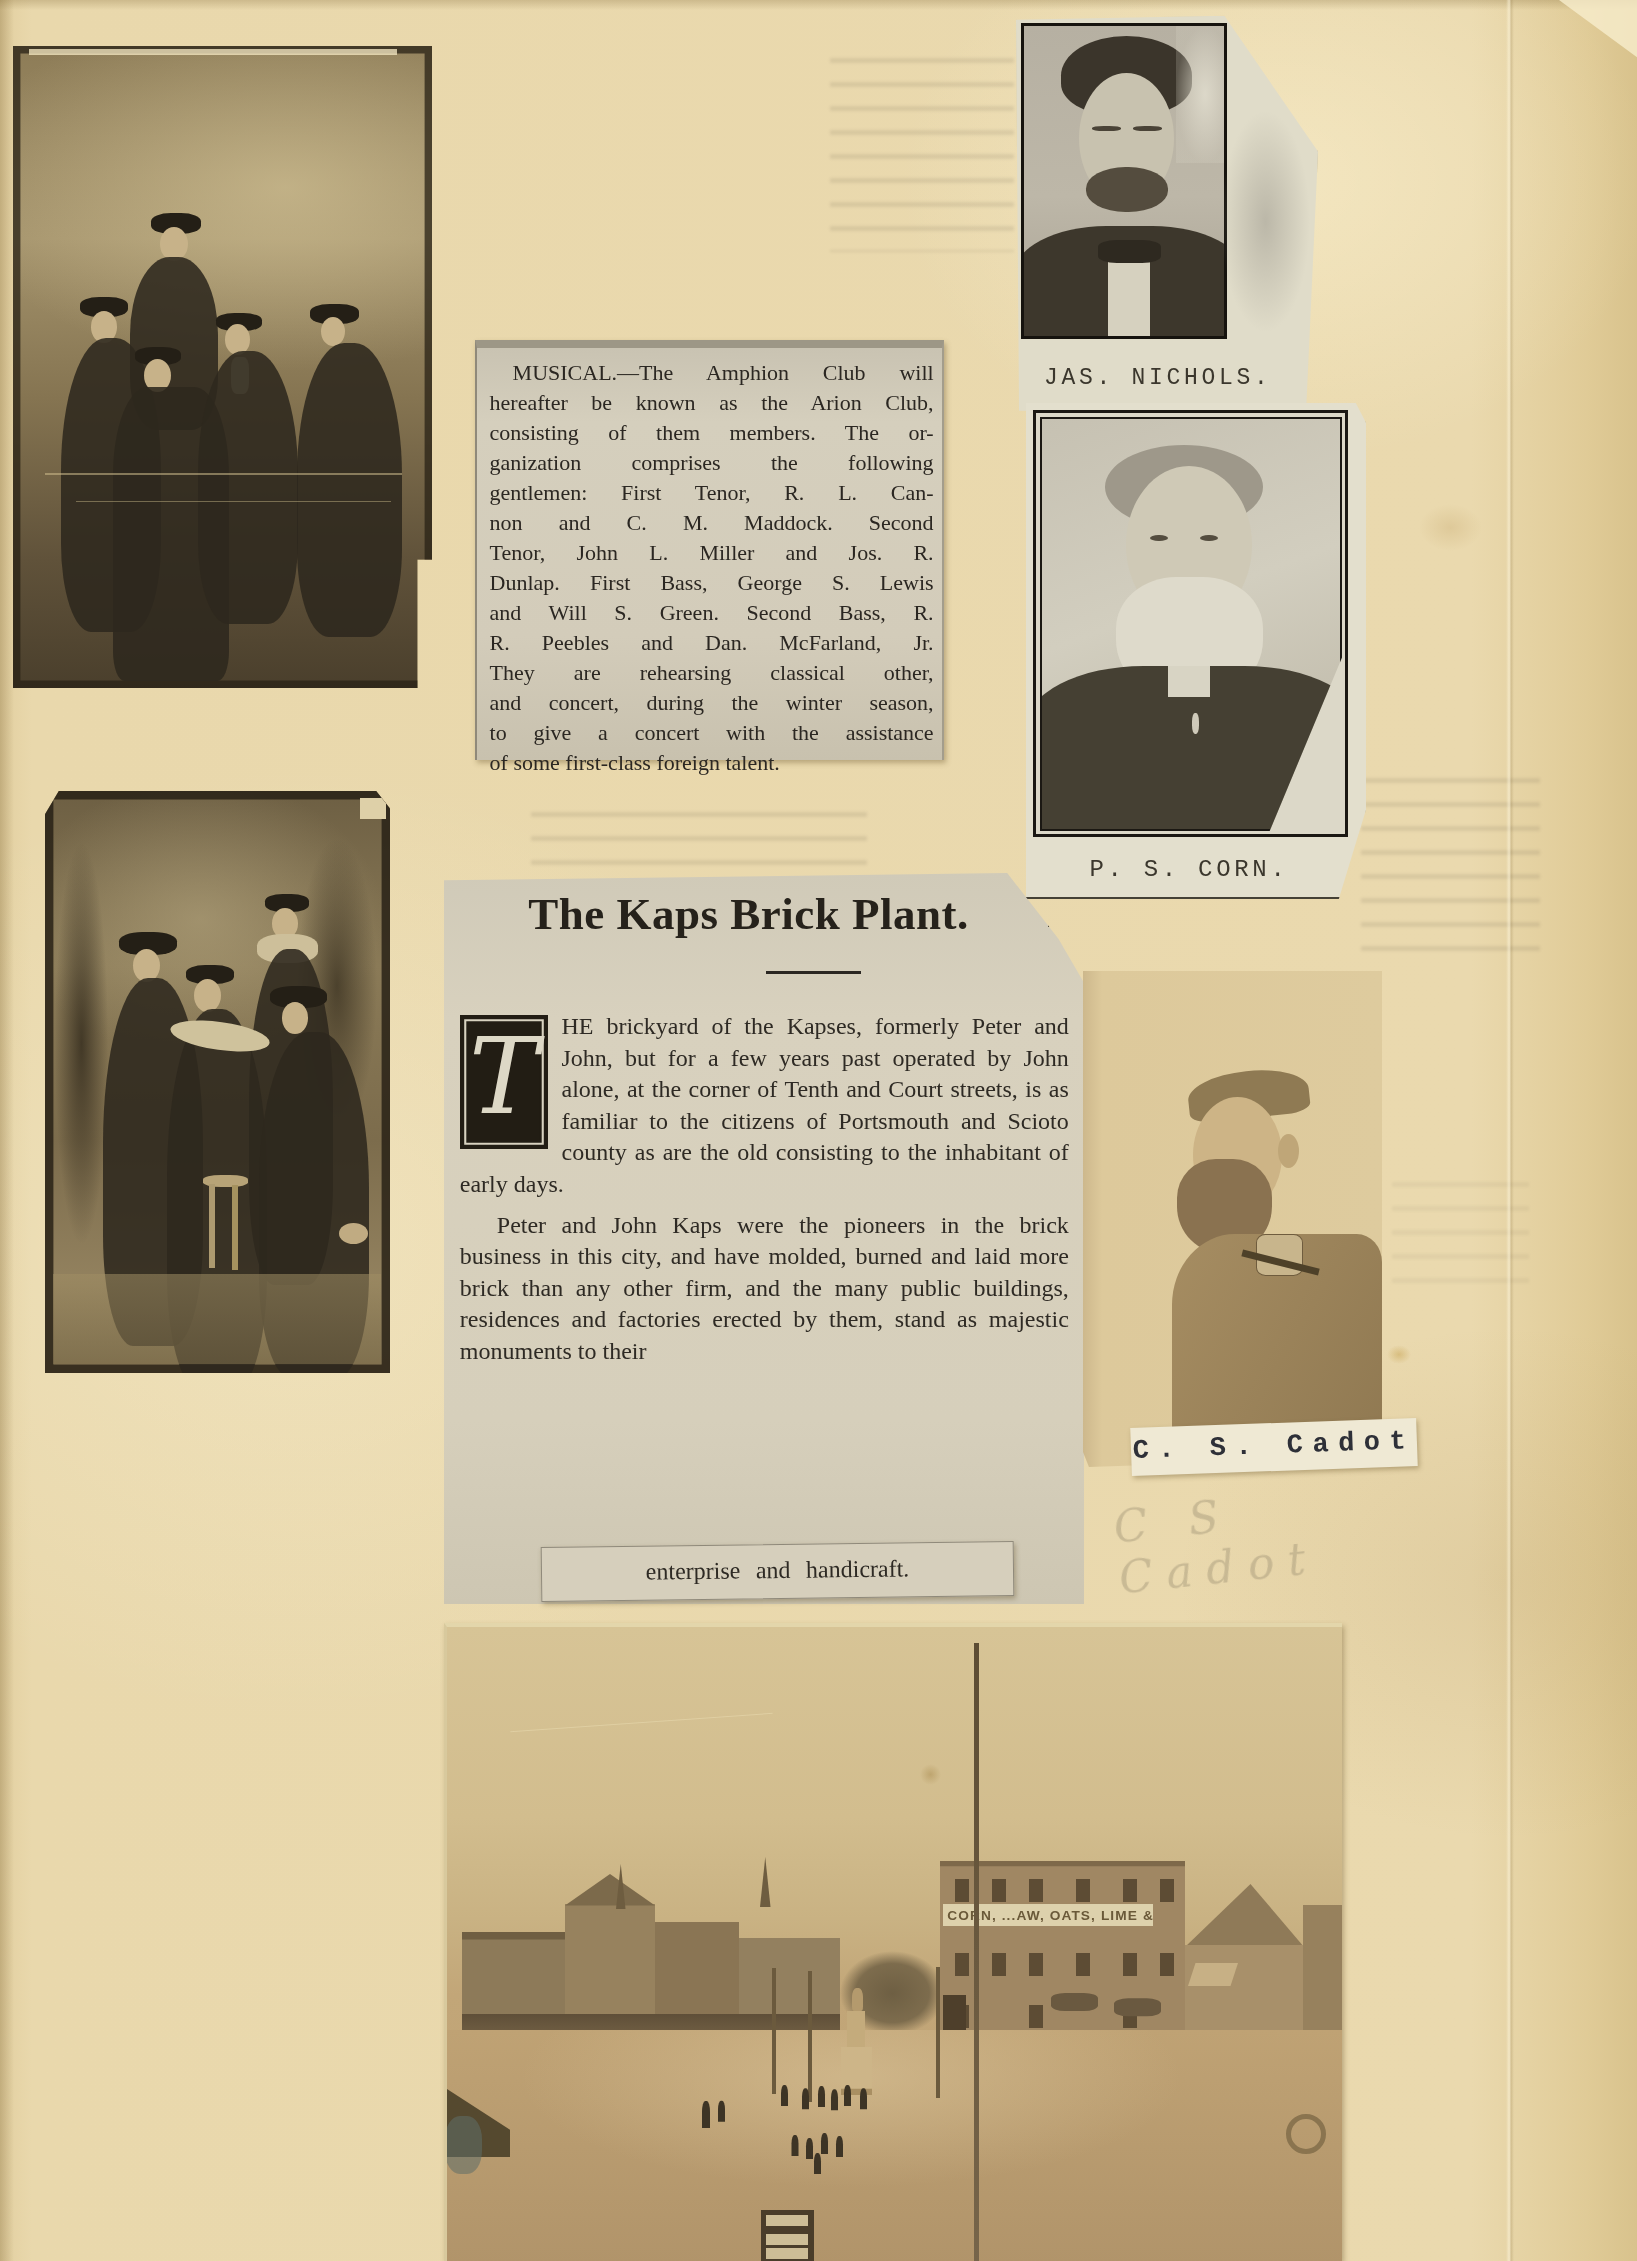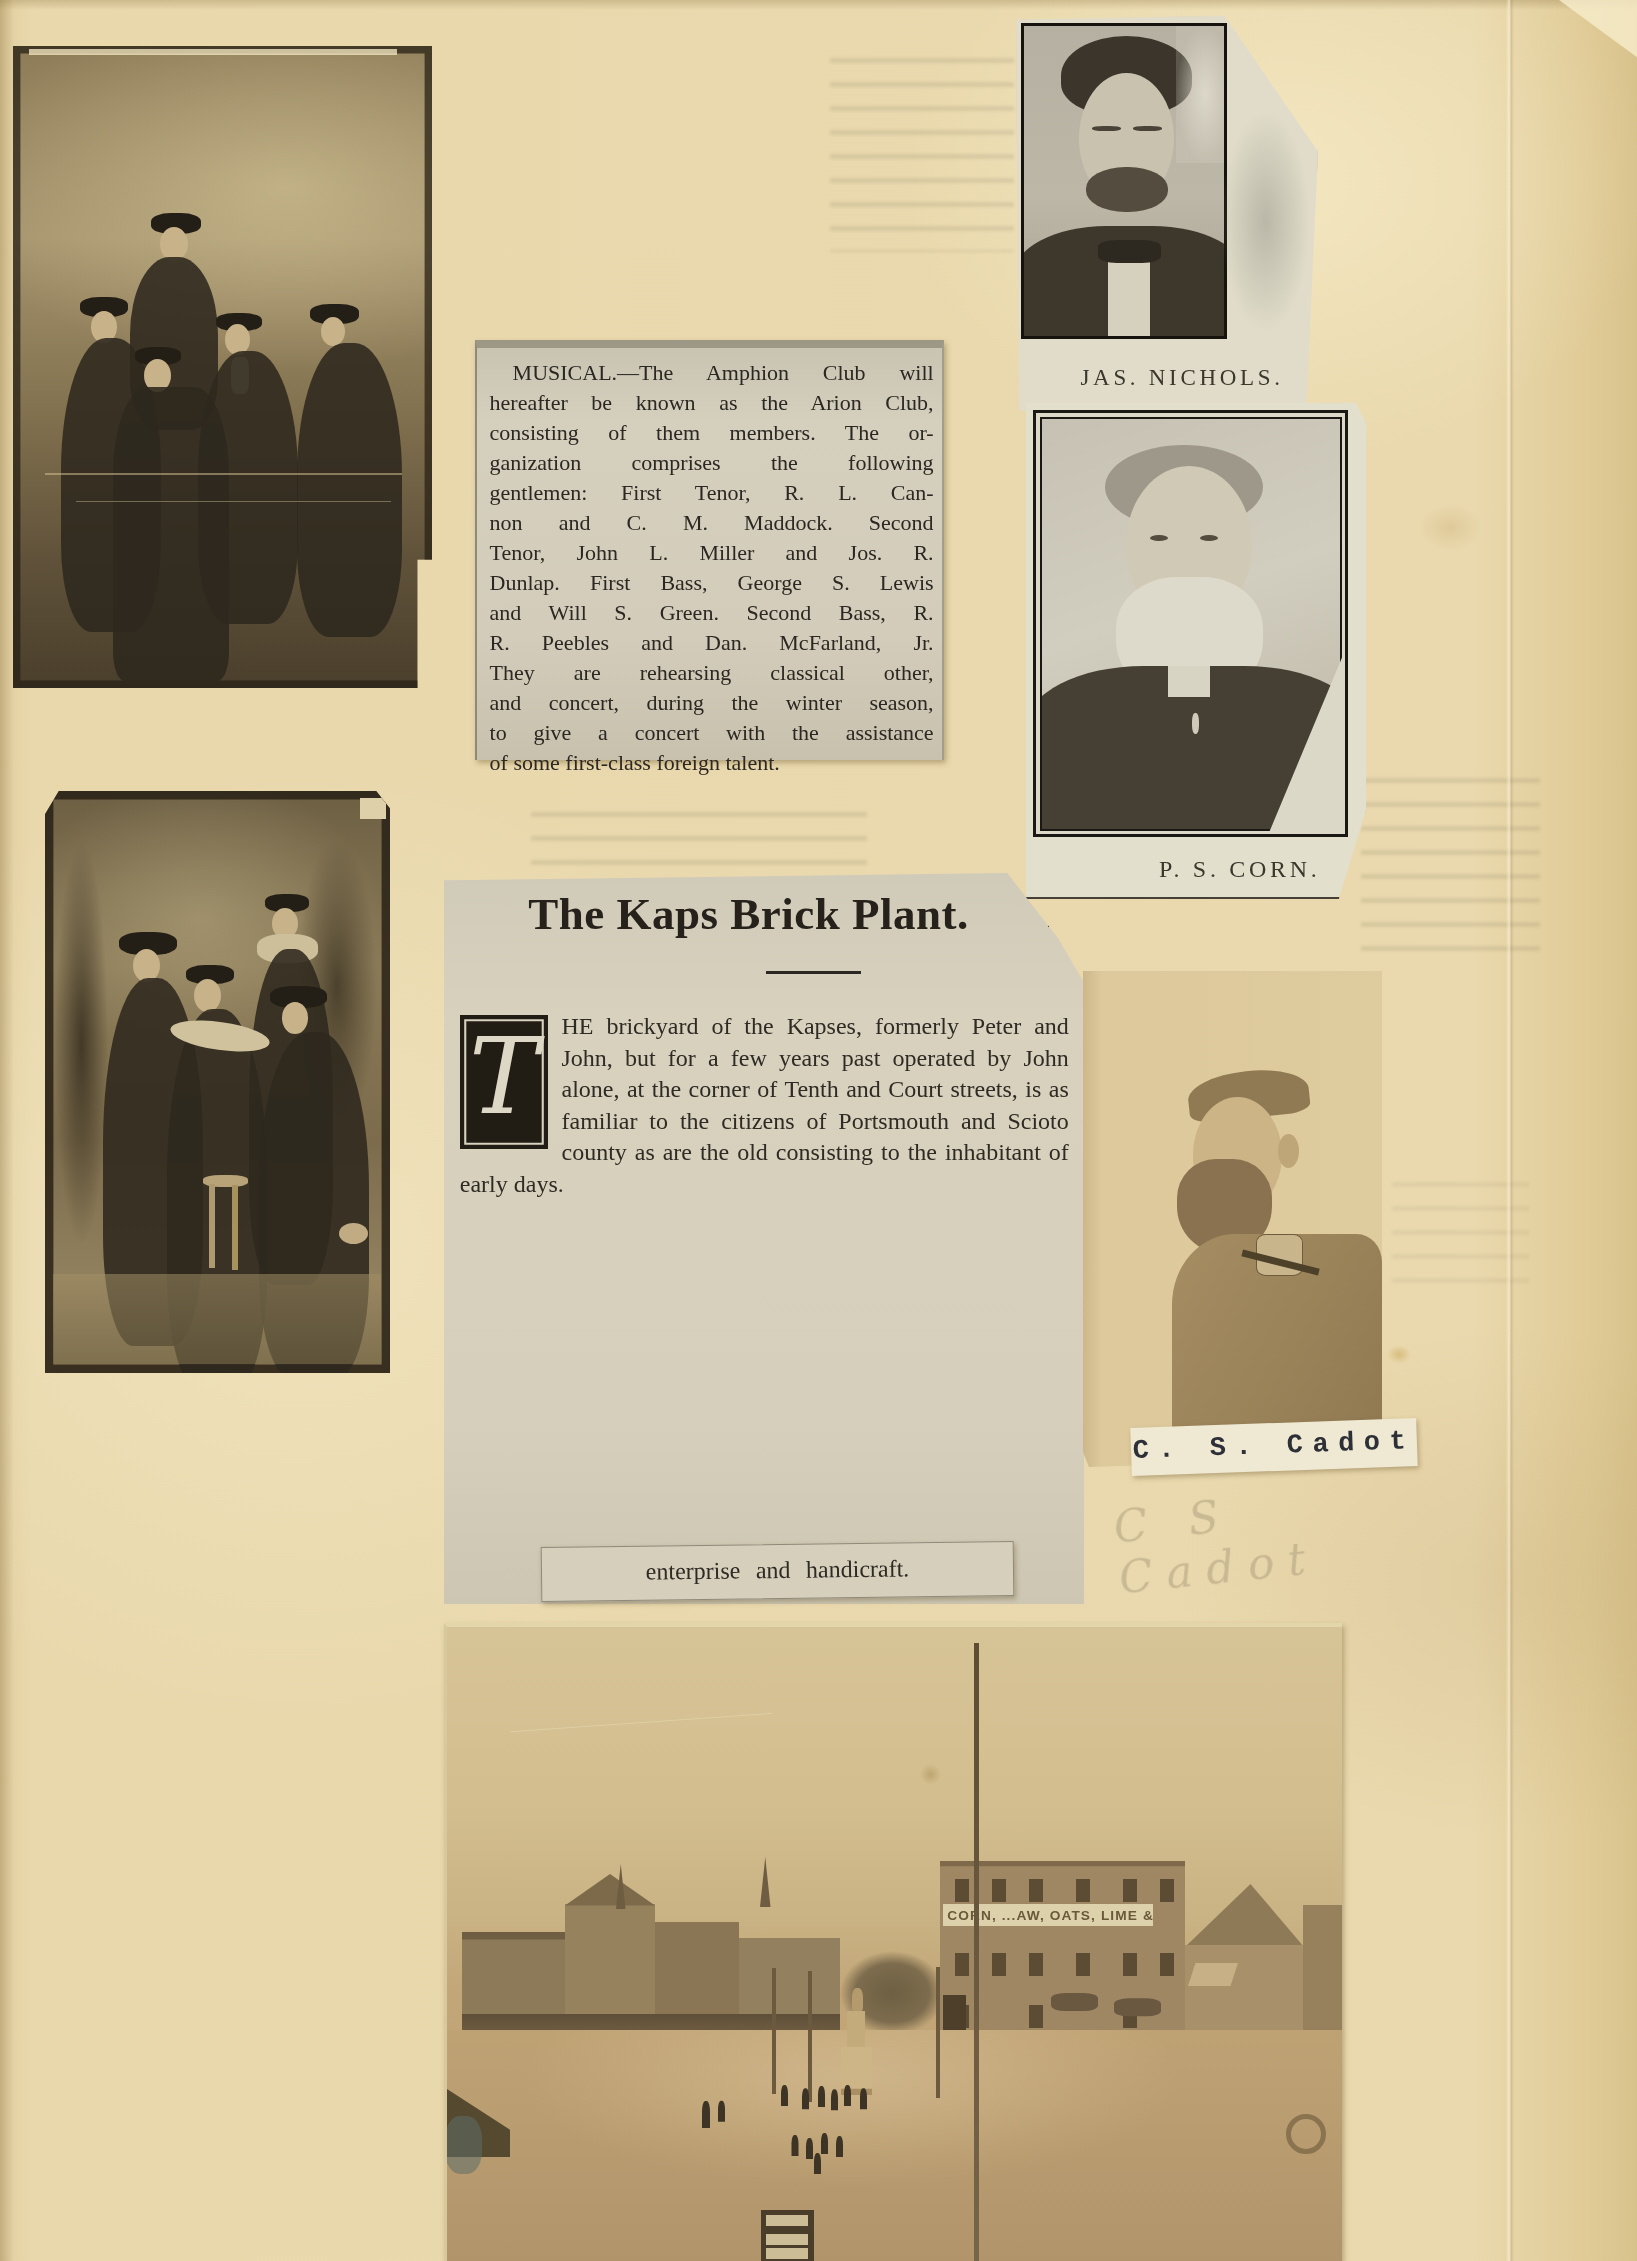--- a/index.html
+++ b/index.html
@@ -22,21 +22,21 @@
   .corner-fold{right:0;top:0;width:0;height:0;border-left:79px solid transparent;border-top:58px solid rgba(248,238,205,.8);left:auto;}
   .ghost{filter:blur(1.6px);opacity:.14;background:repeating-linear-gradient(180deg,#6e6450 0 5.3px,transparent 5.3px 24px);}
   .stain{border-radius:50%;}
   
   .paper{box-shadow:1.6px 2.6px 5.3px rgba(90,70,25,.35);}
   .newsprint{background:linear-gradient(180deg,#c9c3b2,#d5cfbd 18%,#d3ccba 70%,#c8c1ae);color:#2b2722;}
   
   .nl{text-align:justify;text-align-last:justify;white-space:nowrap;}
   .nl.last{text-align-last:left;}
   
-  .cap-serif{font-family:Liberation Serif, serif;color:#3b372d;letter-spacing:3.7px;text-align:right;}
+  .cap-serif{font-family:Liberation Mono, monospace;color:#3b372d;letter-spacing:3.7px;text-align:center;}
   .cap-type{font-family:"Liberation Mono","DejaVu Sans Mono",monospace;font-weight:bold;color:#2e3038;text-align:center;}
   
   .kaps-body{font-size:24px;line-height:31.5px;text-align:justify;color:#2e2a24;}
   .dropcap{float:left;width:88px;height:134px;margin:4.2px 13.7px 2.1px 0;background:#221d14;
     box-shadow:inset 0 0 0 4.2px #221d14, inset 0 0 0 6.3px #d8d2c0, inset 0 0 0 8.4px #221d14;
     color:#ddd8c6;font-family:"DejaVu Serif",serif;font-style:italic;font-size:104px;line-height:124px;text-align:center;}
   .figure{background:#2e281e;border-radius:45% 45% 30% 30%;opacity:.88;}
   .face{background:#c7b289;border-radius:50%;}
   .hatd{background:#241f16;border-radius:40%;}
   .bld{position:absolute;}
@@ -183,20 +183,21 @@
               clip-path:polygon(0 1%,88% 0,96% 9%,100% 15%,100% 100%,0 100%);
               background:linear-gradient(180deg,#d0cab8,#d8d1be 20%,#d6cfbb 75%,#cdc6b2);">
     <div style="position:absolute;left:31.5px;top:14.7px;width:546px;text-align:center;font-size:45px;font-weight:bold;color:#26221b;font-family:'Liberation Serif',serif;letter-spacing:0.5px;">The Kaps Brick Plant.</div>
     <div class="abs" style="left:322px;top:98px;width:95px;height:2.6px;background:#2b2722;"></div>
     <div class="abs" style="left:604px;top:51px;width:36px;height:3.2px;background:#3a362d;"></div>
     <div class="abs kaps-body" style="left:15.8px;top:138px;width:609px;">
       <div>
         <div class="dropcap">T</div>
         <span>HE brickyard of the Kapses, formerly Peter and John, but for a few years past operated by John alone, at the corner of Tenth and Court streets, is as familiar to the citizens of Portsmouth and Scioto county as are the old consisting to the inhabitant of early days.</span>
       </div>
+      <div style="text-indent:37px;margin-top:9.5px;">Peter and John Kaps were the pioneers in the brick business in this city, and have molded, burned and laid more brick than any other firm, and the many public buildings, residences and factories erected by them, stand as majestic monuments to their</div>
     </div>
   </div>
 
   <div class="abs paper" style="left:541px;top:1544px;width:473px;height:55px;background:#d6cfbc;border:1.6px solid #8f897a;transform:rotate(-0.7deg);">
     <div style="position:absolute;left:0;top:11.6px;width:100%;text-align:center;font-size:24px;color:#2e2a24;word-spacing:9.5px;">enterprise and handicraft.</div>
   </div>
 
   <div class="abs paper" style="left:1083px;top:971px;width:299px;height:496px;
               background:linear-gradient(90deg,#cdb88c 0px,#ddc99b 19px,#decb9e 100%);
               clip-path:polygon(0 0,100% 0,100% 98%,2% 100%,0 97%);">

